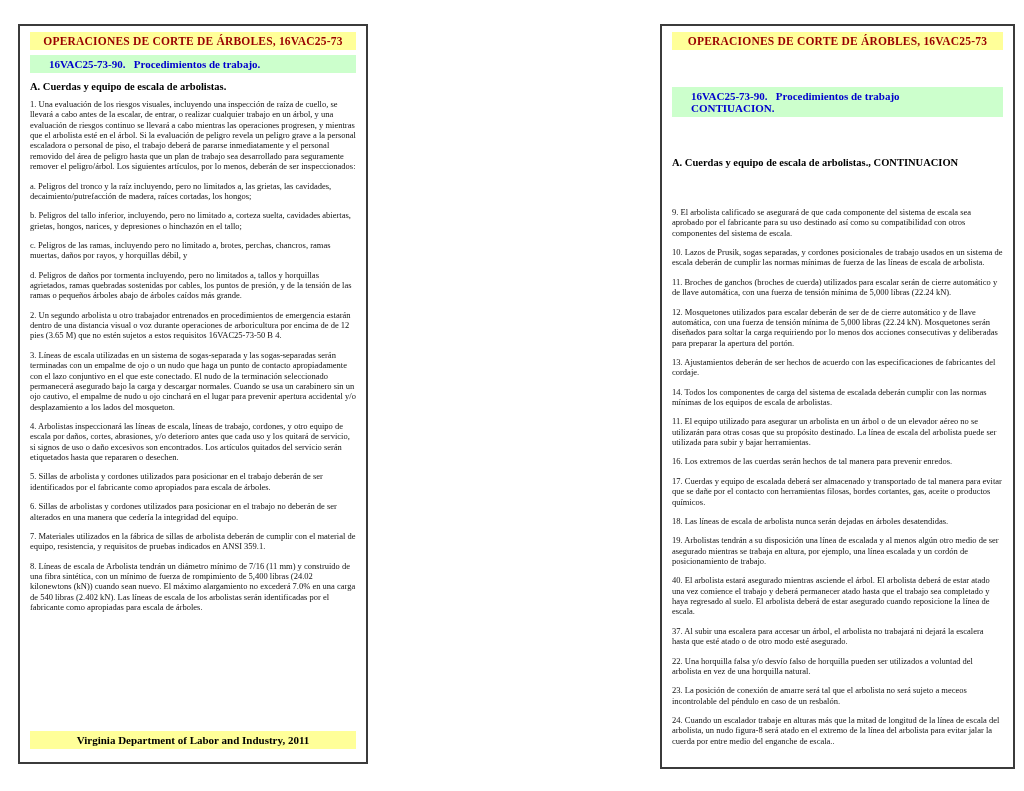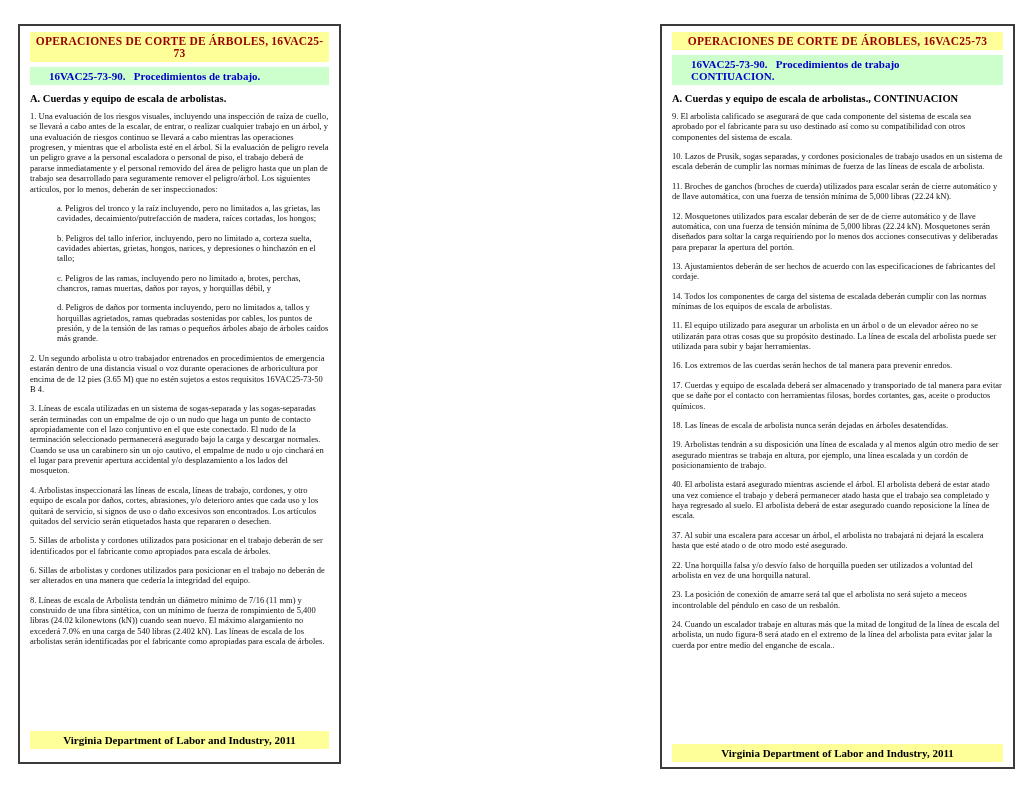--- a/index.html
+++ b/index.html
@@ -15,22 +15,22 @@
     position:absolute;
     top:24px;
     border:2px solid var(--panel-border,#3b3b3b);
     background:#fff;
     box-sizing:border-box;
     display:flex;
     flex-direction:column;
     padding:6px 10px 13px 10px;
     overflow:hidden;
   }
-  .page.left{left:18px;width:323px;height:740px;}
-  .page.right{left:660px;width:355px;height:745px;padding-bottom:5px;}
+  .page.left{left:18px;width:350px;height:740px;}
+  .page.right{left:660px;width:355px;height:745px;padding-bottom:5px;gap:32px;}
   .banner{
     background:var(--banner-bg,#ffff99);
     color:var(--banner-text,#990000);
     font-weight:bold;
     font-size:11.5px;
     text-align:center;
     padding:3px 2px;
     letter-spacing:0.2px;
   }
   .subheader{
@@ -42,21 +42,21 @@
     margin-top:5px;
   }
   .section-heading{
     font-weight:bold;
     font-size:10.5px;
     margin:8px 0 7px 0;
     color:#000;
   }
   .page-body{font-size:8.5px;line-height:1.22;}
   .body-par{margin:0 0 9px 0;}
-  .body-par.indent{margin-left:27px;}
+  .body-par.indent{}
   .footer-bar{
     margin-top:auto;
     background:var(--banner-bg,#ffff99);
     color:#000;
     font-weight:bold;
     font-size:11px;
     text-align:center;
     padding:3px 2px;
   }
   .footer-bar .line{display:block;}
@@ -72,20 +72,21 @@
       <p class="body-par">1. Una evaluación de los riesgos visuales, incluyendo una inspección de raíza de cuello, se llevará a cabo antes de la escalar, de entrar, o realizar cualquier trabajo en un árbol, y una evaluación de riesgos continuo se llevará a cabo mientras las operaciones progresen, y mientras que el arbolista esté en el árbol. Si la evaluación de peligro revela un peligro grave a la personal escaladora o personal de piso, el trabajo deberá de pararse inmediatamente y el personal removido del área de peligro hasta que un plan de trabajo sea desarrollado para seguramente remover el peligro/árbol. Los siguientes artículos, por lo menos, deberán de ser inspeccionados:</p>
       <p class="body-par indent">a. Peligros del tronco y la raíz incluyendo, pero no limitados a, las grietas, las cavidades, decaimiento/putrefacción de madera, raíces cortadas, los hongos;</p>
       <p class="body-par indent">b. Peligros del tallo inferior, incluyendo, pero no limitado a, corteza suelta, cavidades abiertas, grietas, hongos, narices, y depresiones o hinchazón en el tallo;</p>
       <p class="body-par indent">c. Peligros de las ramas, incluyendo pero no limitado a, brotes, perchas, chancros, ramas muertas, daños por rayos, y horquillas débil, y</p>
       <p class="body-par indent">d. Peligros de daños por tormenta incluyendo, pero no limitados a, tallos y horquillas agrietados, ramas quebradas sostenidas por cables, los puntos de presión, y de la tensión de las ramas o pequeños árboles abajo de árboles caídos más grande.</p>
       <p class="body-par">2. Un segundo arbolista u otro trabajador entrenados en procedimientos de emergencia estarán dentro de una distancia visual o voz durante operaciones de arboricultura por encima de de 12 pies (3.65 M) que no estén sujetos a estos requisitos 16VAC25-73-50 B 4.</p>
       <p class="body-par">3. Líneas de escala utilizadas en un sistema de sogas-separada y las sogas-separadas serán terminadas con un empalme de ojo o un nudo que haga un punto de contacto apropiadamente con el lazo conjuntivo en el que este conectado. El nudo de la terminación seleccionado permanecerá asegurado  bajo la carga y descargar normales. Cuando se usa un carabinero sin un ojo cautivo, el empalme de nudo u ojo cinchará en el lugar para prevenir apertura accidental y/o desplazamiento a los lados del mosqueton.</p>
       <p class="body-par">4. Arbolistas inspeccionará las líneas de escala, líneas de trabajo, cordones, y otro equipo de escala por daños, cortes, abrasiones, y/o deterioro antes que cada uso y los quitará de servicio, si signos de uso o daño excesivos son encontrados. Los artículos quitados del servicio serán etiquetados hasta que repararen o desechen.</p>
       <p class="body-par">5. Sillas de arbolista y cordones utilizados para posicionar en el trabajo deberán de ser identificados por el fabricante como apropiados para escala de árboles.</p>
       <p class="body-par">6. Sillas de arbolistas y cordones utilizados para posicionar en el trabajo no deberán de ser alterados en una manera que cedería la integridad del equipo.</p>
+      <p class="body-par">7.  Materiales utilizados en la fábrica de sillas de arbolista deberán de cumplir con el material de equipo, resistencia, y requisitos de pruebas indicados en ANSI 359.1.</p>
       <p class="body-par">8. Líneas de escala de Arbolista tendrán un diámetro mínimo de 7/16 (11 mm) y construido de una fibra sintética, con un mínimo de fuerza de rompimiento de 5,400 libras (24.02 kilonewtons (kN)) cuando sean nuevo. El máximo alargamiento no excederá 7.0% en una carga de 540 libras (2.402 kN). Las líneas de escala de los arbolistas serán identificadas por el fabricante como apropiadas para escala de árboles.</p>
     </div>
   <div class="footer-bar">
     <span class="line">Virginia Department of Labor and Industry, 2011</span>
   </div>
 </div>
 
 <div class="page right">
   <div class="banner">OPERACIONES DE CORTE DE ÁROBLES, 16VAC25-73</div>
   <div class="subheader">16VAC25-73-90.&nbsp;&nbsp; Procedimientos de trabajo CONTIUACION.</div>

